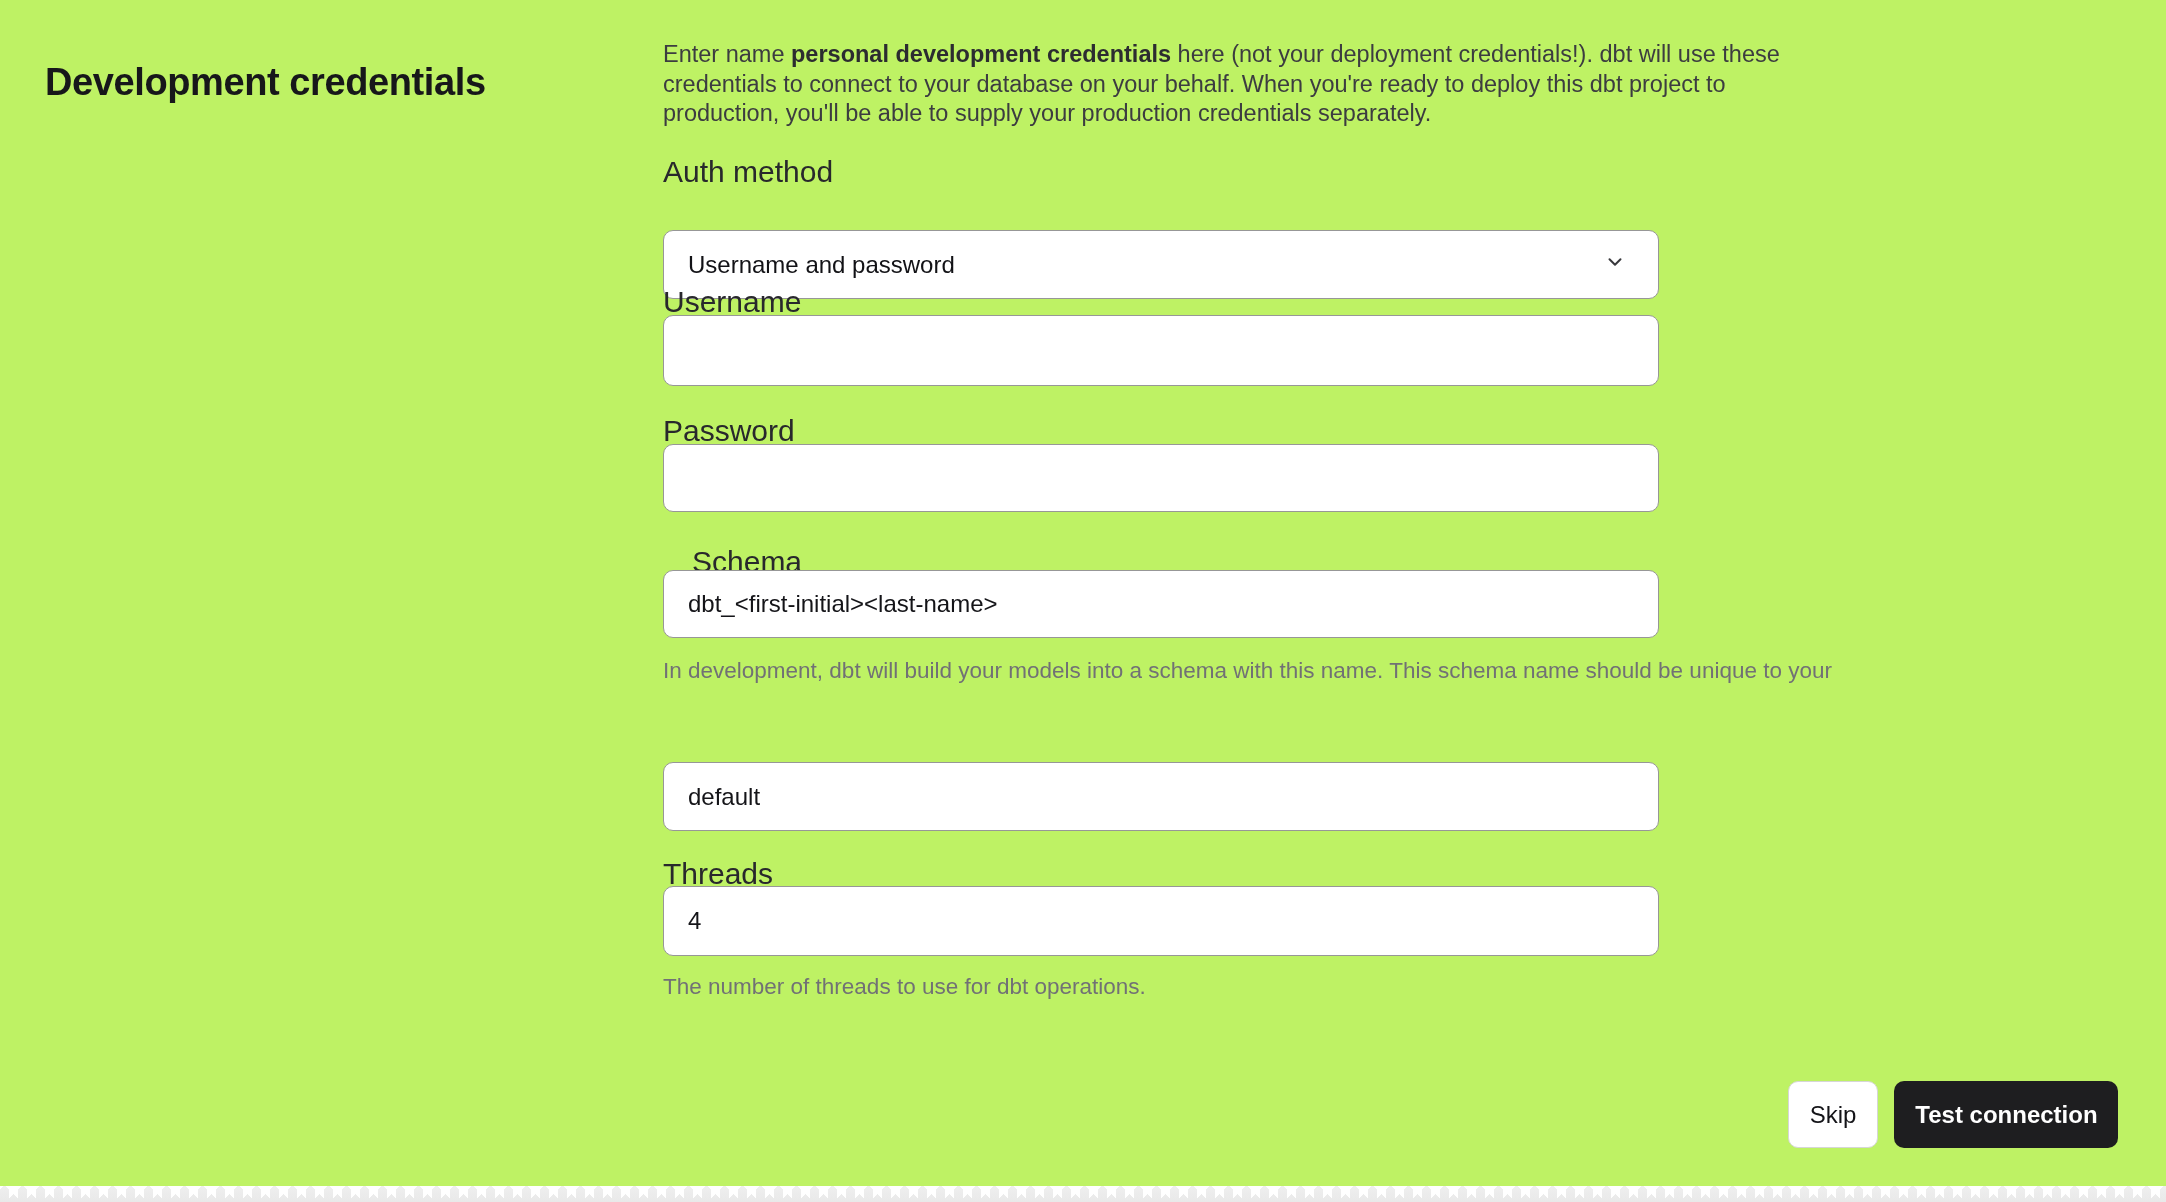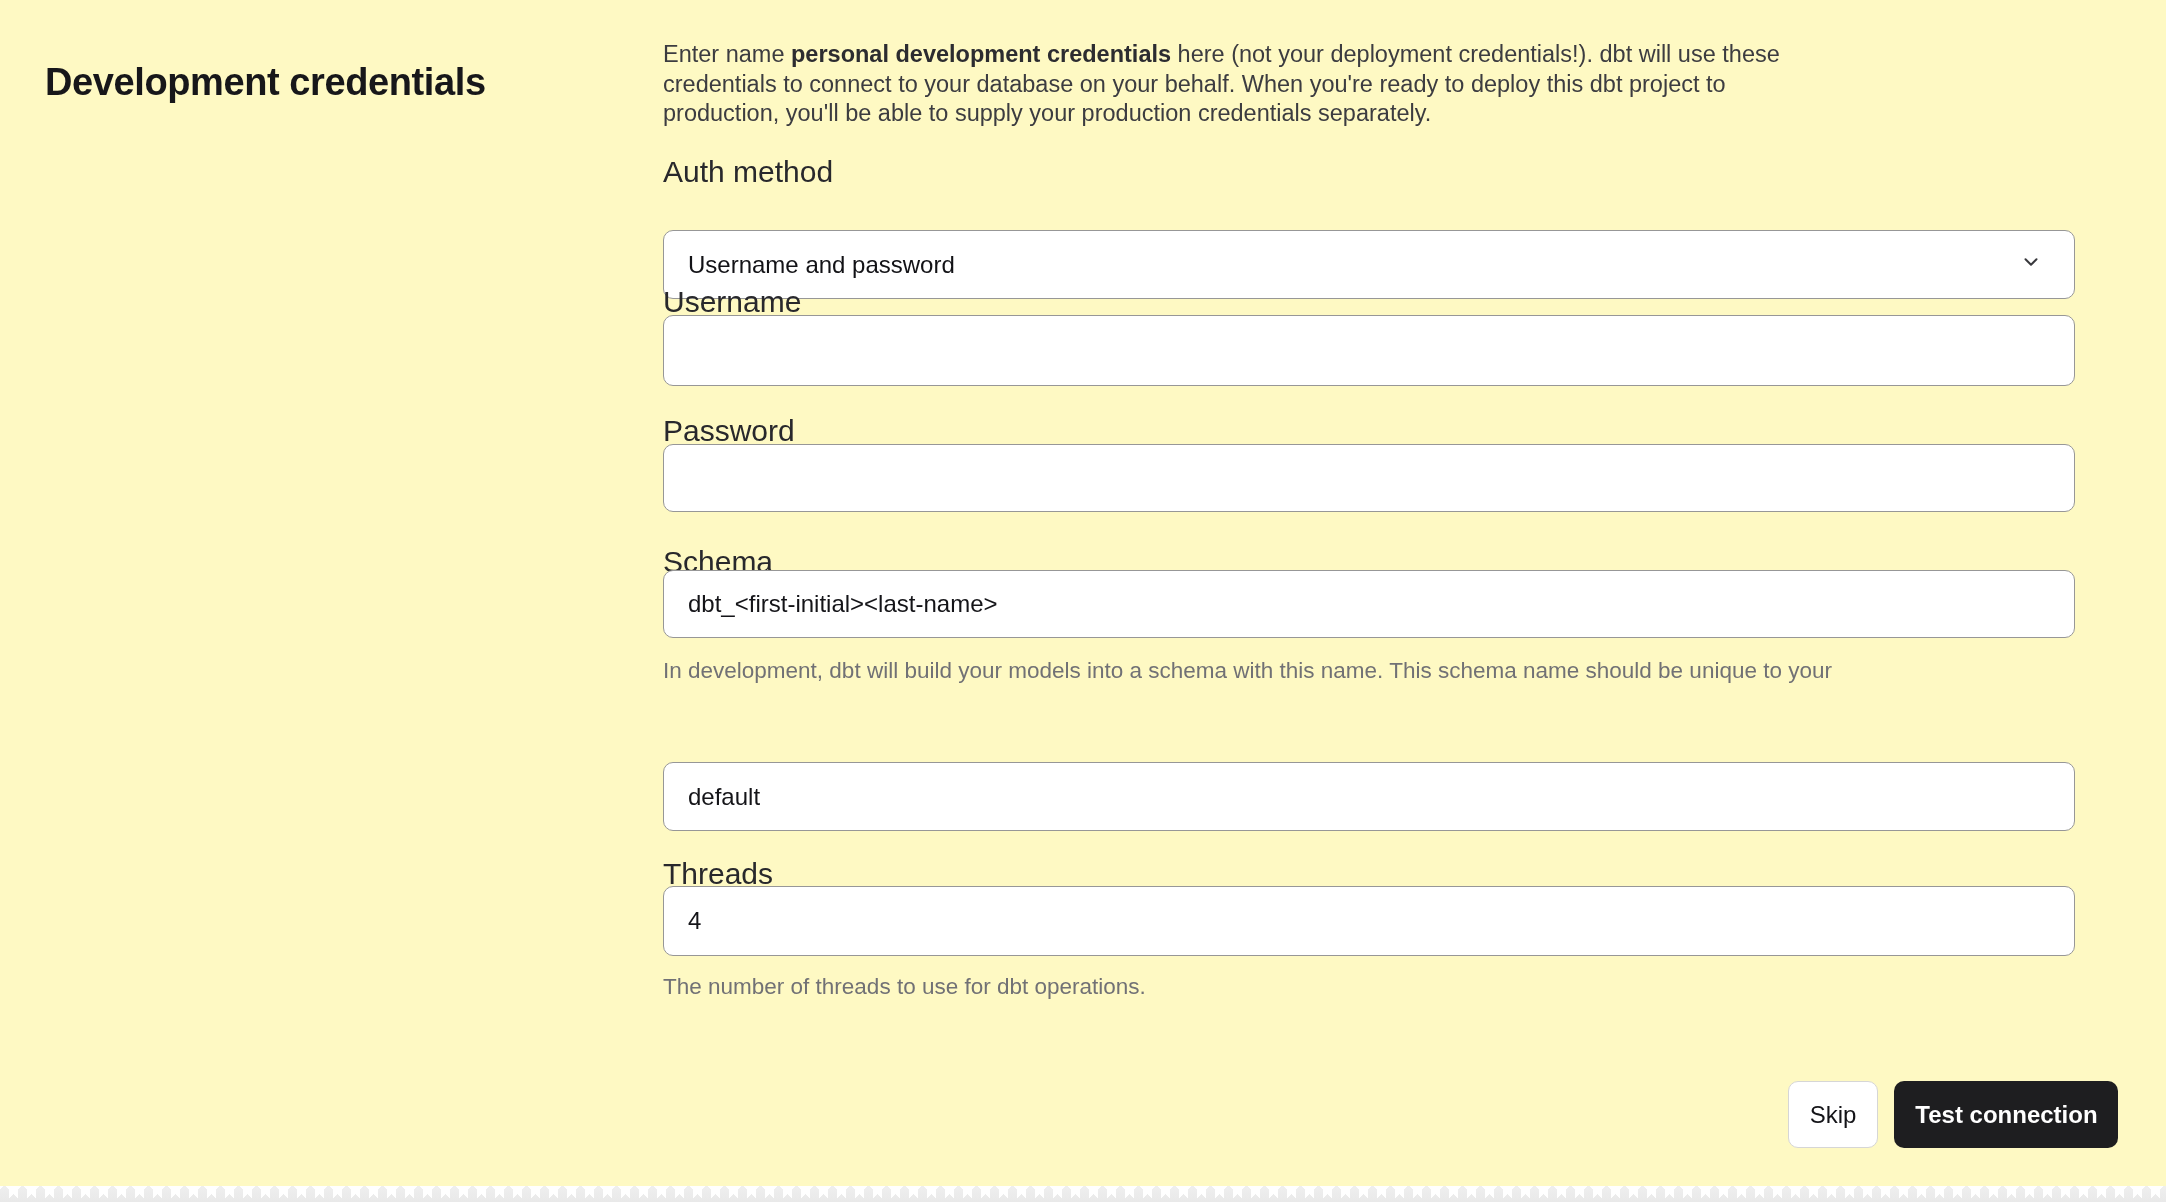--- a/index.html
+++ b/index.html
@@ -2,40 +2,40 @@
 <html><head>
 <meta charset="utf-8">
 <style>
   html, body { margin: 0; padding: 0; background: #ffffff; }
   body {
     width: 2166px; height: 1202px;
     font-family: "Liberation Sans", sans-serif;
     color: #19191c;
     overflow: hidden;
   }
-  .page { position: relative; width: 2166px; height: 1202px; background: #fef9c3; }
+  .page { position: relative; width: 2166px; height: 1202px; background: #bef264; }
 
   .page-title {
     position: absolute; left: 45px; top: 36px;
     font-size: 38px; font-weight: 700; letter-spacing: -0.4px;
     color: #17171a;
   }
 
   .content-col { position: absolute; left: 663px; top: 40px; width: 1215px; }
 
   .intro { font-size: 23.5px; line-height: 29.5px; color: #3c3c40; }
   .intro b { font-weight: 700; color: #2c2c30; }
 
   .field-label {
     font-size: 30px; line-height: 28px; color: #28282c;
     position: absolute; left: 0;
   }
 
   .text-input, .select-box {
-    position: absolute; left: 0; width: 1412px;
+    position: absolute; left: 0; width: 996px;
     box-sizing: border-box;
     border: 1.5px solid #979797; border-radius: 10px;
     background: #ffffff;
     font-family: "Liberation Sans", sans-serif;
     font-size: 24px; color: #141418;
     padding: 13px 24px;
     outline: none;
   }
   .text-input { height: 70px; }
 
@@ -100,21 +100,21 @@
         </svg>
       </span>
     </div>
 
     <div class="field-label" style="top: 248px;">Username</div>
     <input class="text-input" style="top: 275px; height: 71px;" type="text" value="">
 
     <div class="field-label" style="top: 377px;">Password</div>
     <input class="text-input" style="top: 404px; height: 68px;" type="password" value="">
 
-    <div class="field-label" style="top: 508px;">Schema</div>
+    <div class="field-label" style="top: 508px; margin-left: 29px;">Schema</div>
     <input class="text-input" style="top: 530px; height: 68px;" type="text" value="dbt_&lt;first-initial&gt;&lt;last-name&gt;">
     <div class="help-text" style="top: 616px;">
       <div>In development, dbt will build your models into a schema with this name. This schema name should be unique to your</div>
     </div>
 
     <div class="field-label" style="top: 731px;">Target name</div>
     <input class="text-input" style="top: 722px; height: 69px;" type="text" value="default">
 
     <div class="field-label" style="top: 820px;">Threads</div>
     <input class="text-input" style="top: 846px; height: 70px;" type="text" value="4">

